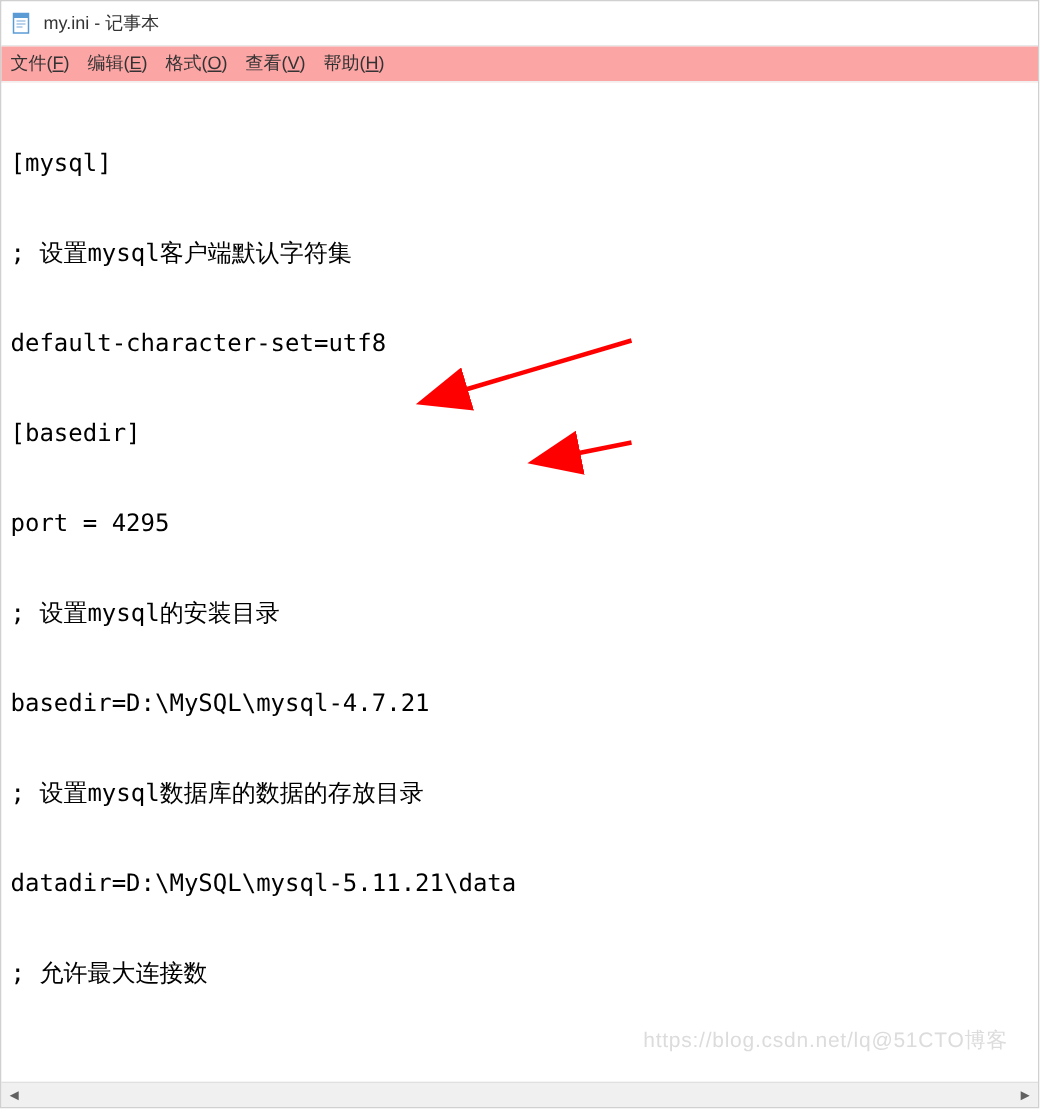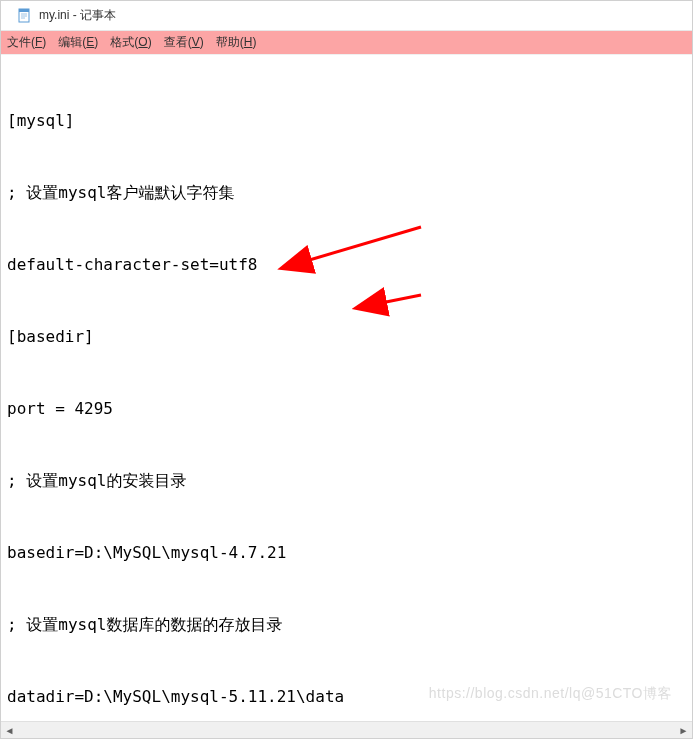--- a/index.html
+++ b/index.html
@@ -17,21 +17,21 @@
       border: 1px solid #d0d0d0;
       display: flex;
       flex-direction: column;
     }
     .titlebar {
       height: 30px;
       background: #fff;
       border-bottom: 1px solid #e8e8e8;
       display: flex;
       align-items: center;
-      padding: 0 16px;
+      padding: 0 6px;
       font-size: 12px;
       color: #333;
     }
     .titlebar-icon {
       width: 16px;
       height: 16px;
       margin-right: 6px;
       display: flex;
       align-items: center;
       justify-content: center;
@@ -58,21 +58,21 @@
       background: #fff;
       padding: 4px 6px;
       font-family: "SimSun", "NSimSun", monospace;
       font-size: 16px;
       line-height: 20px;
       color: #000;
       white-space: pre;
       position: relative;
       overflow: hidden;
     }
-    .line { display: block; height: 20px; white-space: pre; margin-top: 12px; }
+    .line { display: block; height: 20px; white-space: pre; }
     .arrows {
       position: absolute;
       top: 0;
       left: 0;
       pointer-events: none;
     }
     .watermark {
       position: absolute;
       bottom: 18px;
       right: 20px;

